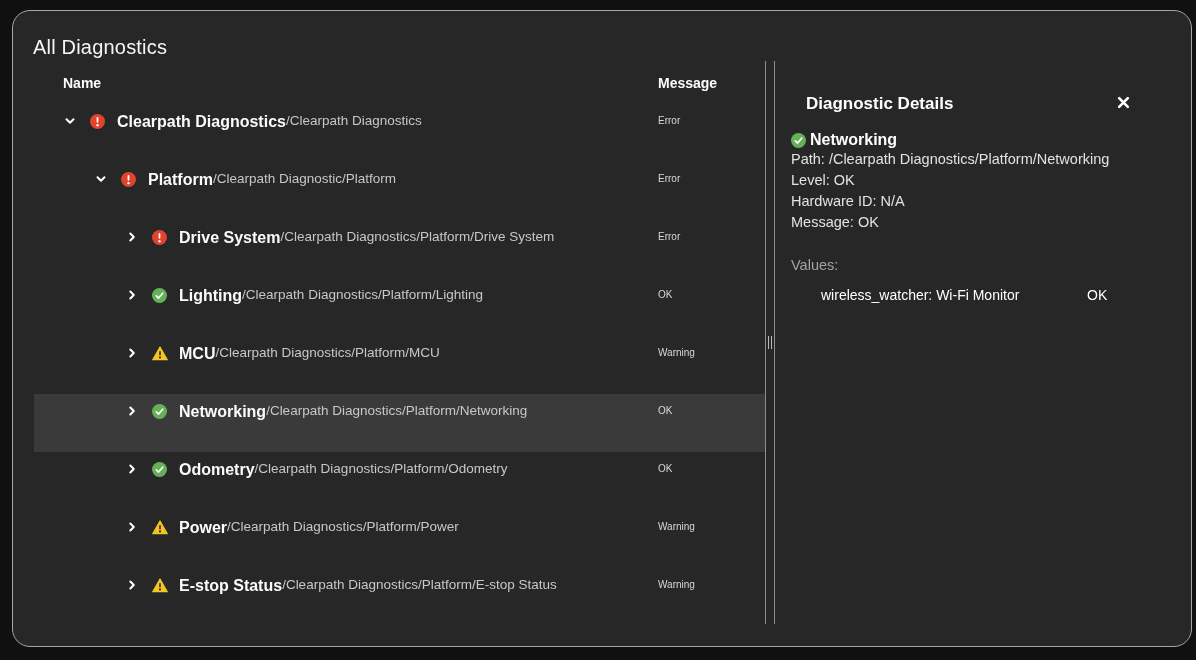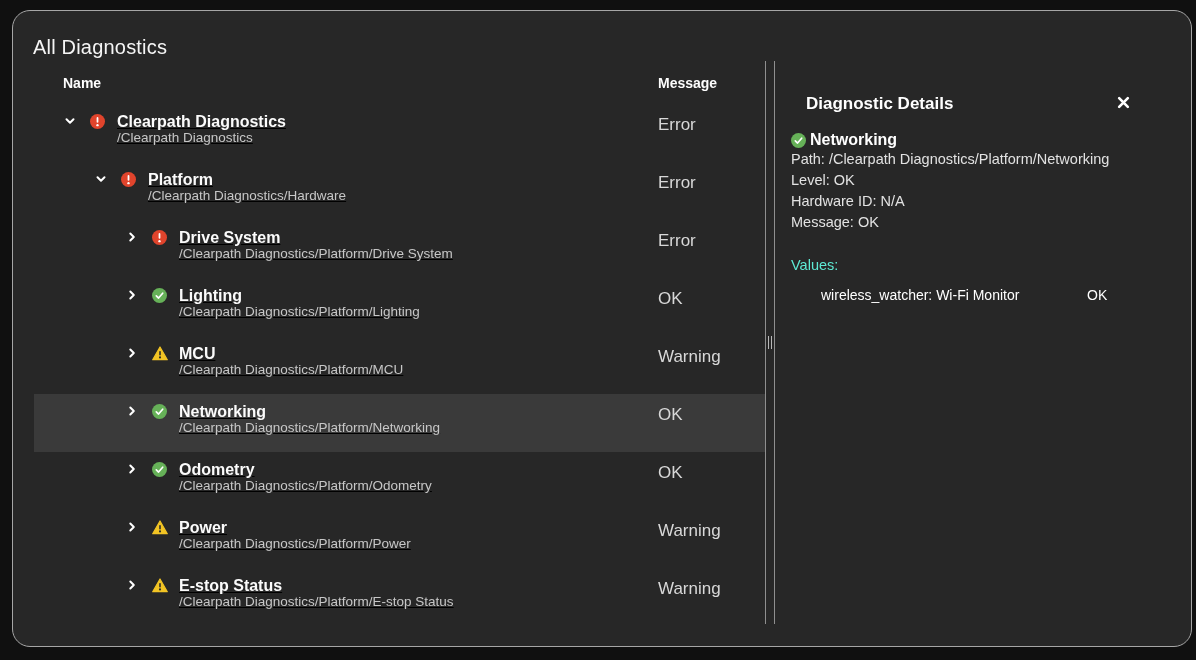--- a/index.html
+++ b/index.html
@@ -38,24 +38,24 @@
     display:flex;align-items:flex-start;
     padding-top:9px;position:relative;
     cursor:default;
   }
   .tree-row.selected{background:var(--selected-row,#3a3a3a);}
   .chevron{
     width:14px;flex:0 0 14px;margin-top:2px;margin-right:13px;
     display:inline-flex;justify-content:center;
   }
   .status-icon{width:16px;flex:0 0 16px;margin-top:1px;margin-right:11px;display:inline-flex;}
-  .name-cell{display:flex;flex-direction:column;text-decoration:underline;}
+  .name-cell{display:flex;flex-direction:row;}
   .row-title{font-size:16px;font-weight:700;color:#fbfbfb;line-height:17px;}
   .row-path{font-size:13.5px;color:#c7c7c7;line-height:15px;}
-  .row-message{position:absolute;left:624px;top:11px;font-size:17px;color:#d8d8d8;}
+  .row-message{position:absolute;left:624px;top:11px;font-size:10px;color:#d8d8d8;}
   
   .splitter{
     width:10px;flex:0 0 10px;box-sizing:border-box;position:relative;
     border-left:1px solid var(--divider,#8f8f8f);
     border-right:1px solid var(--divider,#8f8f8f);
     cursor:col-resize;
   }
   .grip{
     position:absolute;top:275px;left:2px;width:4px;height:13px;box-sizing:border-box;
     border-left:1.5px solid #b8b8b8;border-right:1.5px solid #b8b8b8;
@@ -66,21 +66,21 @@
   .close-btn{
     position:absolute;right:59px;top:32px;width:18px;height:18px;
     background:none;border:none;padding:0;margin:0;cursor:pointer;
     display:flex;align-items:center;justify-content:center;
   }
   .details-body{position:absolute;left:16px;top:70px;right:10px;}
   .item-line{display:flex;align-items:center;font-size:16px;font-weight:700;color:#ffffff;line-height:18px;}
   .item-line .status-icon{margin:0 4px 0 0;flex:0 0 15px;width:15px;}
   .fields{margin-top:0;}
   .field-line{font-size:14.5px;line-height:21px;color:#e2e2e2;}
-  .values-label{margin-top:22px;font-size:14.5px;line-height:21px;color:#5eead4;}
+  .values-label{margin-top:22px;font-size:14.5px;line-height:21px;color:#a3a3a3;}
   .value-row{margin-top:9px;position:relative;font-size:14px;line-height:21px;color:#ffffff;padding-left:30px;}
   .value-val{position:absolute;left:296px;top:0;}
   svg{display:block;}
 </style>
 </head>
 <body style="background: rgb(16, 16, 16);">
 
 <div class="window">
   <div class="app-title">All Diagnostics</div>
 
@@ -122,21 +122,21 @@
     <span class="status-icon">
       <svg class="ic ic-error" width="15" height="15" viewBox="0 0 16 16">
                 <circle cx="8" cy="8" r="8" fill="var(--error)"></circle>
                 <rect x="7.05" y="3.2" width="1.9" height="6.1" rx="0.95" fill="#ffffff"></rect>
                 <circle cx="8" cy="11.9" r="1.25" fill="#ffffff"></circle>
               </svg>
 
     </span>
     <span class="name-cell">
       <span class="row-title">Platform</span>
-      <span class="row-path">/Clearpath Diagnostics/Hardware</span>
+      <span class="row-path">/Clearpath Diagnostic/Platform</span>
     </span>
     <span class="row-message">Error</span>
   </div>
 
   <div class="tree-row" style="padding-left: 91px;">
     <span class="chevron">
 
       <svg class="chev chev-right" width="12" height="12" viewBox="0 0 12 12">
                 <path d="M4.3 2.5 L7.8 6 L4.3 9.5" fill="none" stroke="#ffffff" stroke-width="2" stroke-linecap="round" stroke-linejoin="round"></path>
               </svg>

